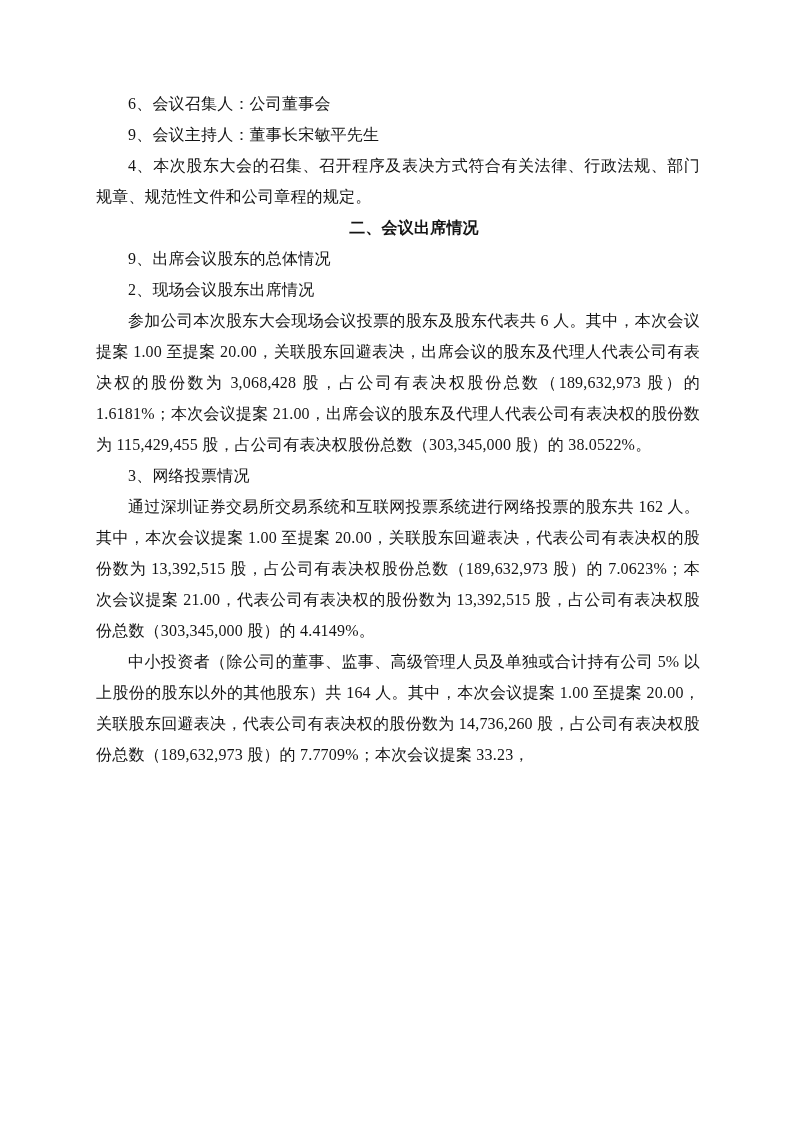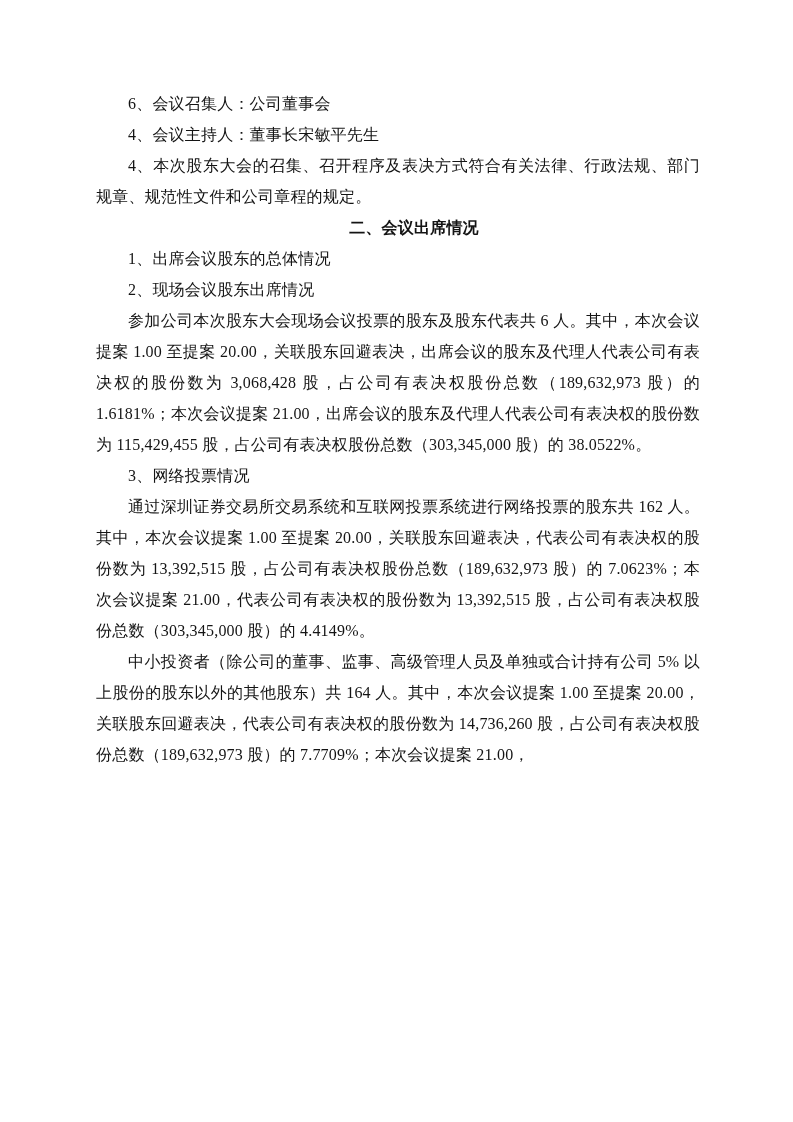--- a/index.html
+++ b/index.html
@@ -38,23 +38,23 @@
   .content p.list {
     text-align: left;
   }
 </style>
 </head>
 <body>
 
 <div class="page">
   <div class="content">
     <p class="list">6、会议召集人：公司董事会</p>
-    <p class="list">4、会议主持人：董事长宋敏平先生</p>
+    <p class="list">9、会议主持人：董事长宋敏平先生</p>
     <p class="body">4、本次股东大会的召集、召开程序及表决方式符合有关法律、行政法规、部门规章、规范性文件和公司章程的规定。</p>
     <p class="heading">二、会议出席情况</p>
-    <p class="list">1、出席会议股东的总体情况</p>
+    <p class="list">9、出席会议股东的总体情况</p>
     <p class="list">2、现场会议股东出席情况</p>
     <p class="body">参加公司本次股东大会现场会议投票的股东及股东代表共 6 人。其中，本次会议提案 1.00 至提案 20.00，关联股东回避表决，出席会议的股东及代理人代表公司有表决权的股份数为 3,068,428 股，占公司有表决权股份总数（189,632,973 股）的 1.6181%；本次会议提案 21.00，出席会议的股东及代理人代表公司有表决权的股份数为 115,429,455 股，占公司有表决权股份总数（303,345,000 股）的 38.0522%。</p>
     <p class="list">3、网络投票情况</p>
     <p class="body">通过深圳证券交易所交易系统和互联网投票系统进行网络投票的股东共 162 人。其中，本次会议提案 1.00 至提案 20.00，关联股东回避表决，代表公司有表决权的股份数为 13,392,515 股，占公司有表决权股份总数（189,632,973 股）的 7.0623%；本次会议提案 21.00，代表公司有表决权的股份数为 13,392,515 股，占公司有表决权股份总数（303,345,000 股）的 4.4149%。</p>
-    <p class="body">中小投资者（除公司的董事、监事、高级管理人员及单独或合计持有公司 5% 以上股份的股东以外的其他股东）共 164 人。其中，本次会议提案 1.00 至提案 20.00，关联股东回避表决，代表公司有表决权的股份数为 14,736,260 股，占公司有表决权股份总数（189,632,973 股）的 7.7709%；本次会议提案 21.00，</p>
+    <p class="body">中小投资者（除公司的董事、监事、高级管理人员及单独或合计持有公司 5% 以上股份的股东以外的其他股东）共 164 人。其中，本次会议提案 1.00 至提案 20.00，关联股东回避表决，代表公司有表决权的股份数为 14,736,260 股，占公司有表决权股份总数（189,632,973 股）的 7.7709%；本次会议提案 33.23，</p>
   </div>
 </div>
 
 </body></html>

